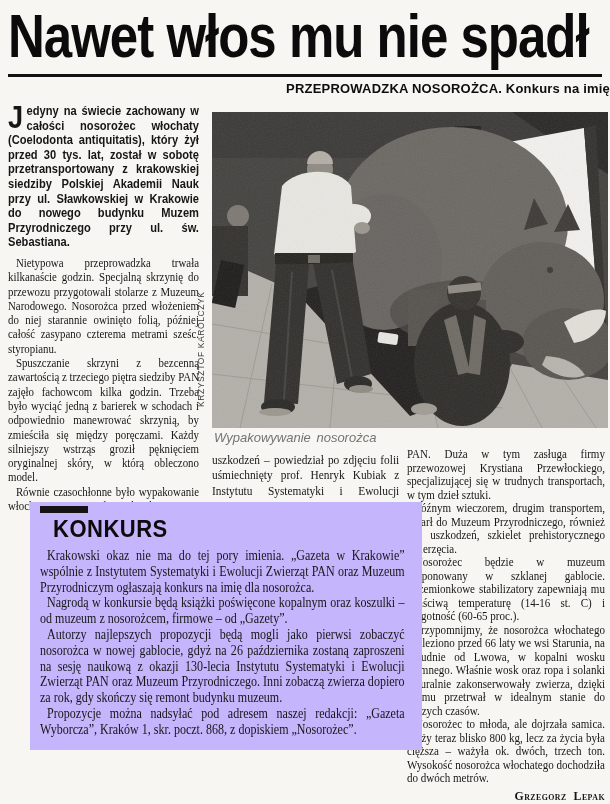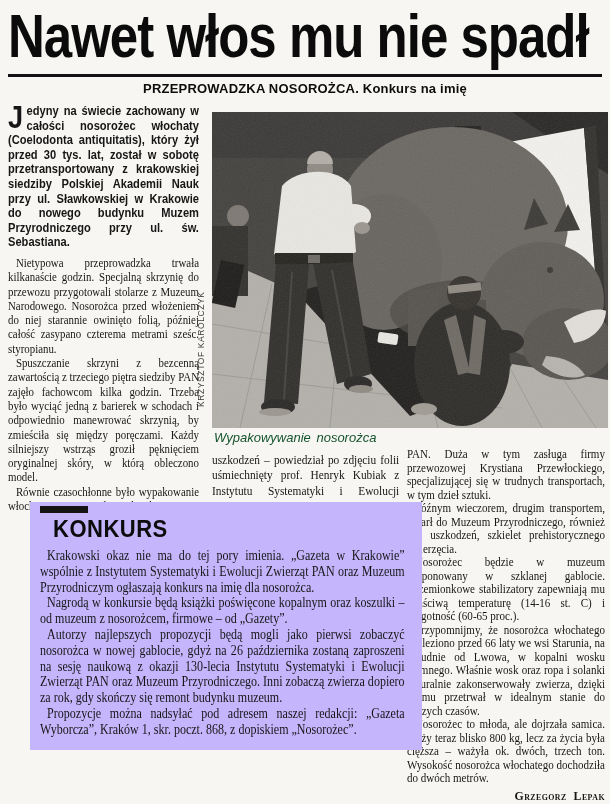--- a/index.html
+++ b/index.html
@@ -12,21 +12,21 @@
   .headline{
     position:absolute;left:8px;top:2px;width:598px;margin:0;
     font-family:"Liberation Sans",sans-serif;font-weight:bold;
     font-size:51px;letter-spacing:-1px;color:#0b0b0b;white-space:nowrap;
     transform:scaleY(1.18);transform-origin:left top;
   }
   .headline-rule{
     position:absolute;left:8px;top:74px;width:594px;height:3px;background:#111;
   }
   .kicker{
-    position:absolute;left:0;top:81px;width:610px;text-align:center;
+    position:absolute;left:0;top:81px;width:610px;text-align:right;
     font-family:"Liberation Sans",sans-serif;font-weight:bold;font-size:13px;
     letter-spacing:.2px;color:#0d0d0d;
   }
   
   .col{position:absolute;text-align:justify;transform-origin:left top;}
   .col p{margin:0;}
   .col-left{left:8px;top:104px;width:218px;transform:scaleX(0.876);
     font-size:12.4px;line-height:14.3px;}
   .lead{
     font-family:"Liberation Sans",sans-serif;font-weight:bold;
@@ -50,21 +50,21 @@
   .photo-wrap svg{display:block;}
   .photo-credit{
     position:absolute;left:195px;top:268px;height:162px;width:12px;
     font-family:"Liberation Sans",sans-serif;font-size:8.5px;letter-spacing:.6px;
     color:#3a3a3a;writing-mode:vertical-rl;transform:rotate(180deg);
     display:flex;align-items:center;justify-content:center;white-space:nowrap;
   }
   .photo-caption{
     position:absolute;left:214px;top:430px;width:260px;
     font-family:"Liberation Sans",sans-serif;font-style:italic;font-size:13px;
-    color:#14532d;word-spacing:2px;
+    color:#737373;word-spacing:2px;
   }
   
   .konkurs{
     position:absolute;left:30px;top:502px;width:382px;
     background:#c4b5fd;padding:0 0 12px 10px;
   }
   .konkurs-marker{width:48px;height:7px;background:#141414;margin:4px 0 3px 0;}
   .konkurs-heading{
     margin:0 0 6px 13px;font-family:"Liberation Sans",sans-serif;
     font-weight:bold;font-size:22px;letter-spacing:.5px;color:#0c0c0c;

